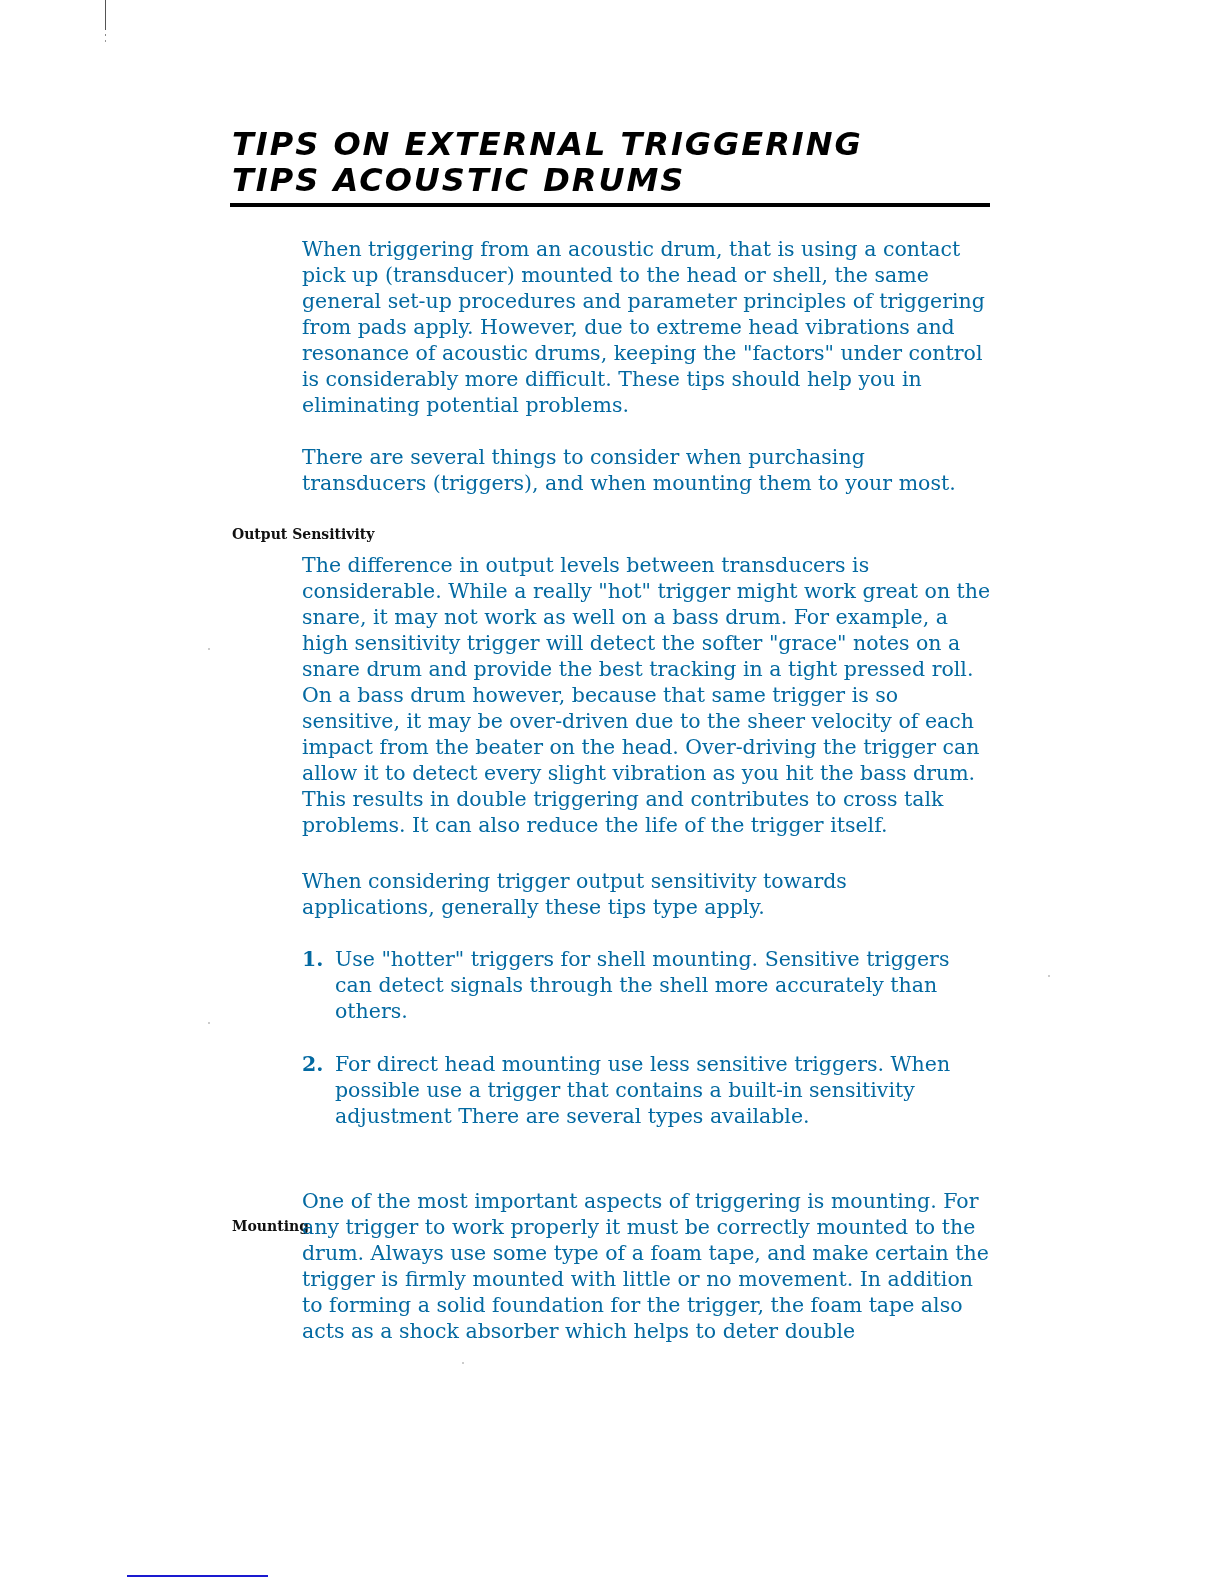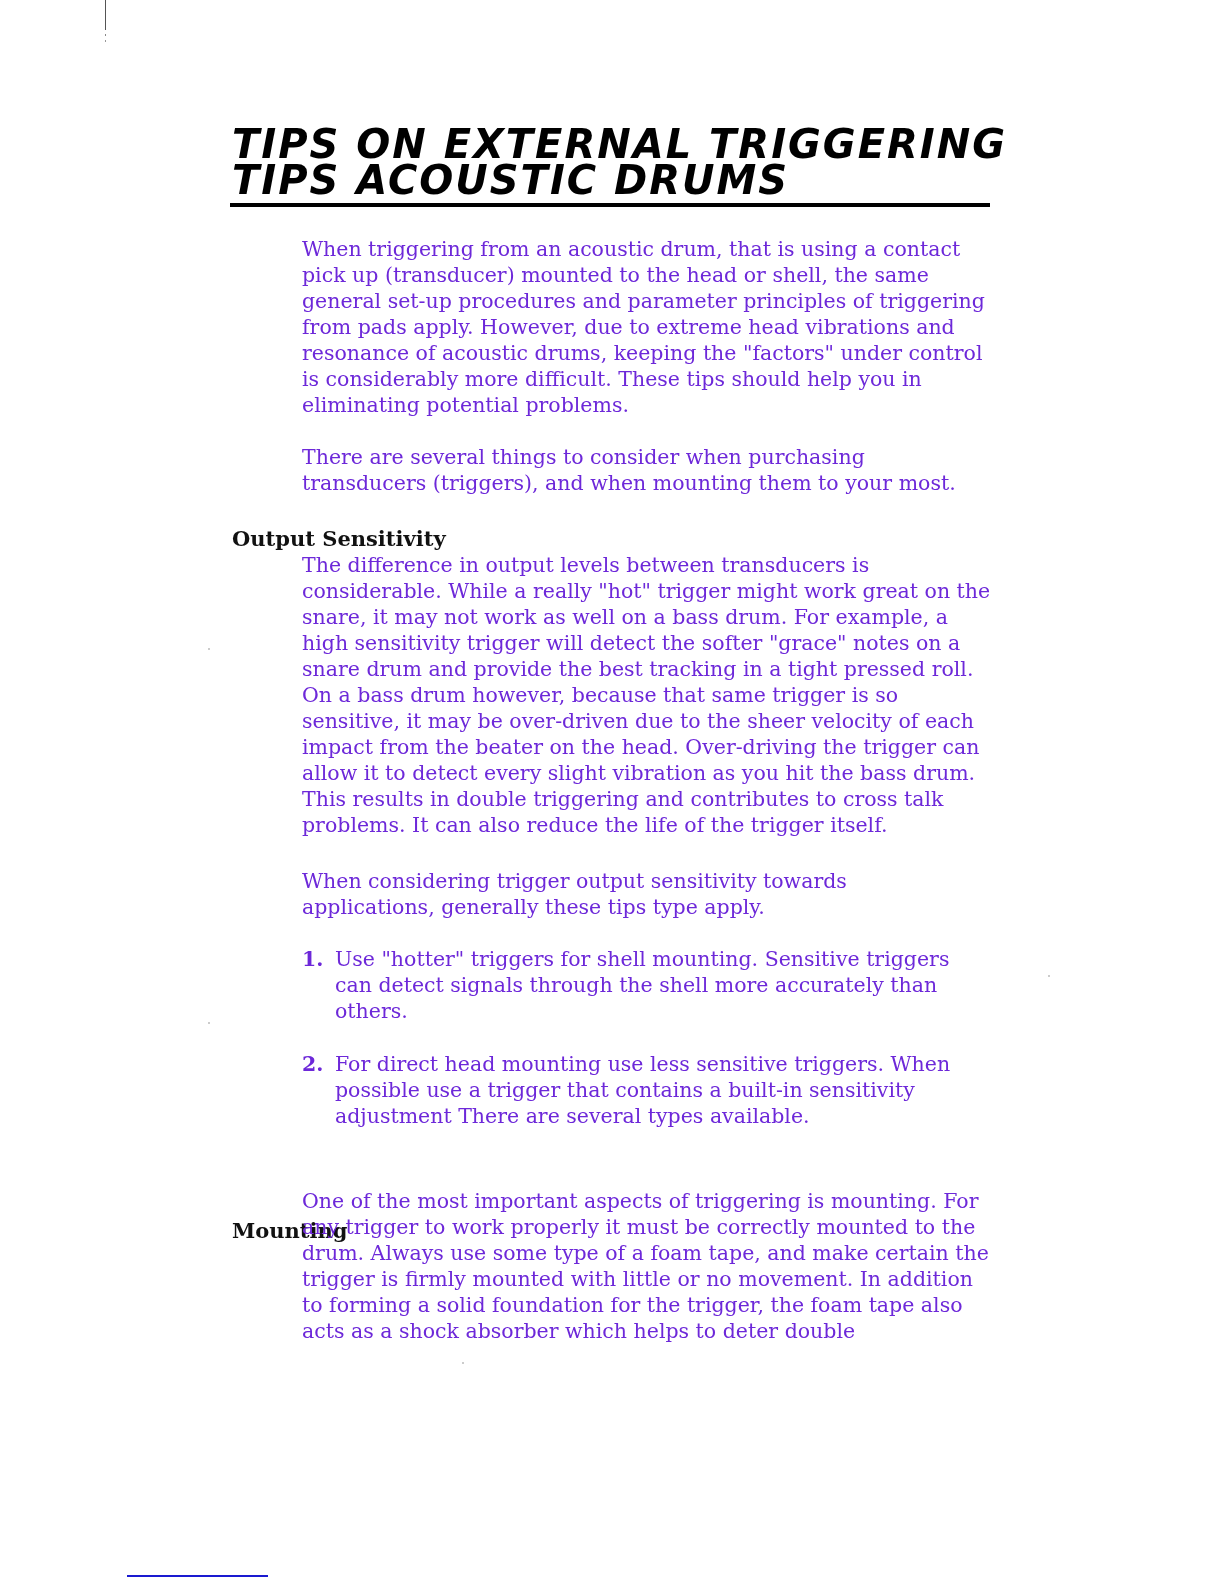--- a/index.html
+++ b/index.html
@@ -2,25 +2,25 @@
 <html><head>
   <meta charset="utf-8">
   <style>
     html, body { margin: 0; padding: 0; background: #ffffff; }
     body { width: 1224px; height: 1584px; position: relative; overflow: hidden; color: #111; }
     .page { position: absolute; left: 0; top: 0; width: 1224px; height: 1584px; }
     .edge-mark { position: absolute; left: 105px; top: 0; width: 1px; height: 50px;
       background: linear-gradient(#555 0 30px, transparent 30px 34px, #888 34px 36px, transparent 36px 40px, #999 40px 42px, transparent 42px); }
     .title { position: absolute; left: 232px; top: 126px; margin: 0;
       font-family: "DejaVu Sans", sans-serif; font-weight: bold; font-style: italic;
-      font-size: 40px; line-height: 36px; letter-spacing: 2px; color: #000; }
+      font-size: 32px; line-height: 36px; letter-spacing: 2px; color: #000; }
     .rule { position: absolute; left: 230px; top: 203px; width: 760px; height: 4px; background: #000; }
-    .body { font-family: "DejaVu Serif", serif; font-size: 20.5px; line-height: 26px; color: #6d28d9; }
+    .body { font-family: "DejaVu Serif", serif; font-size: 20.5px; line-height: 26px; color: #0369a1; }
     .para { position: absolute; left: 302px; margin: 0; width: 700px; }
-    .heading { position: absolute; left: 232px; margin: 0; font-weight: bold; font-family: "DejaVu Serif", serif; font-size: 21px; }
+    .heading { position: absolute; left: 232px; margin: 0; font-weight: bold; font-family: "DejaVu Serif", serif; font-size: 14px; }
     .list-item { position: absolute; left: 302px; width: 700px; }
     .list-num { position: absolute; left: 0; top: 0; font-weight: bold; }
     .list-text { margin-left: 33px; }
     .link-line { position: absolute; left: 127px; top: 1575px; width: 141px; height: 2px; background: #1a1ad0; }
     .faint-dot { position: absolute; width: 2px; height: 2px; background: #ccc; }
   </style>
 </head>
 <body>
 
 <div class="page">

